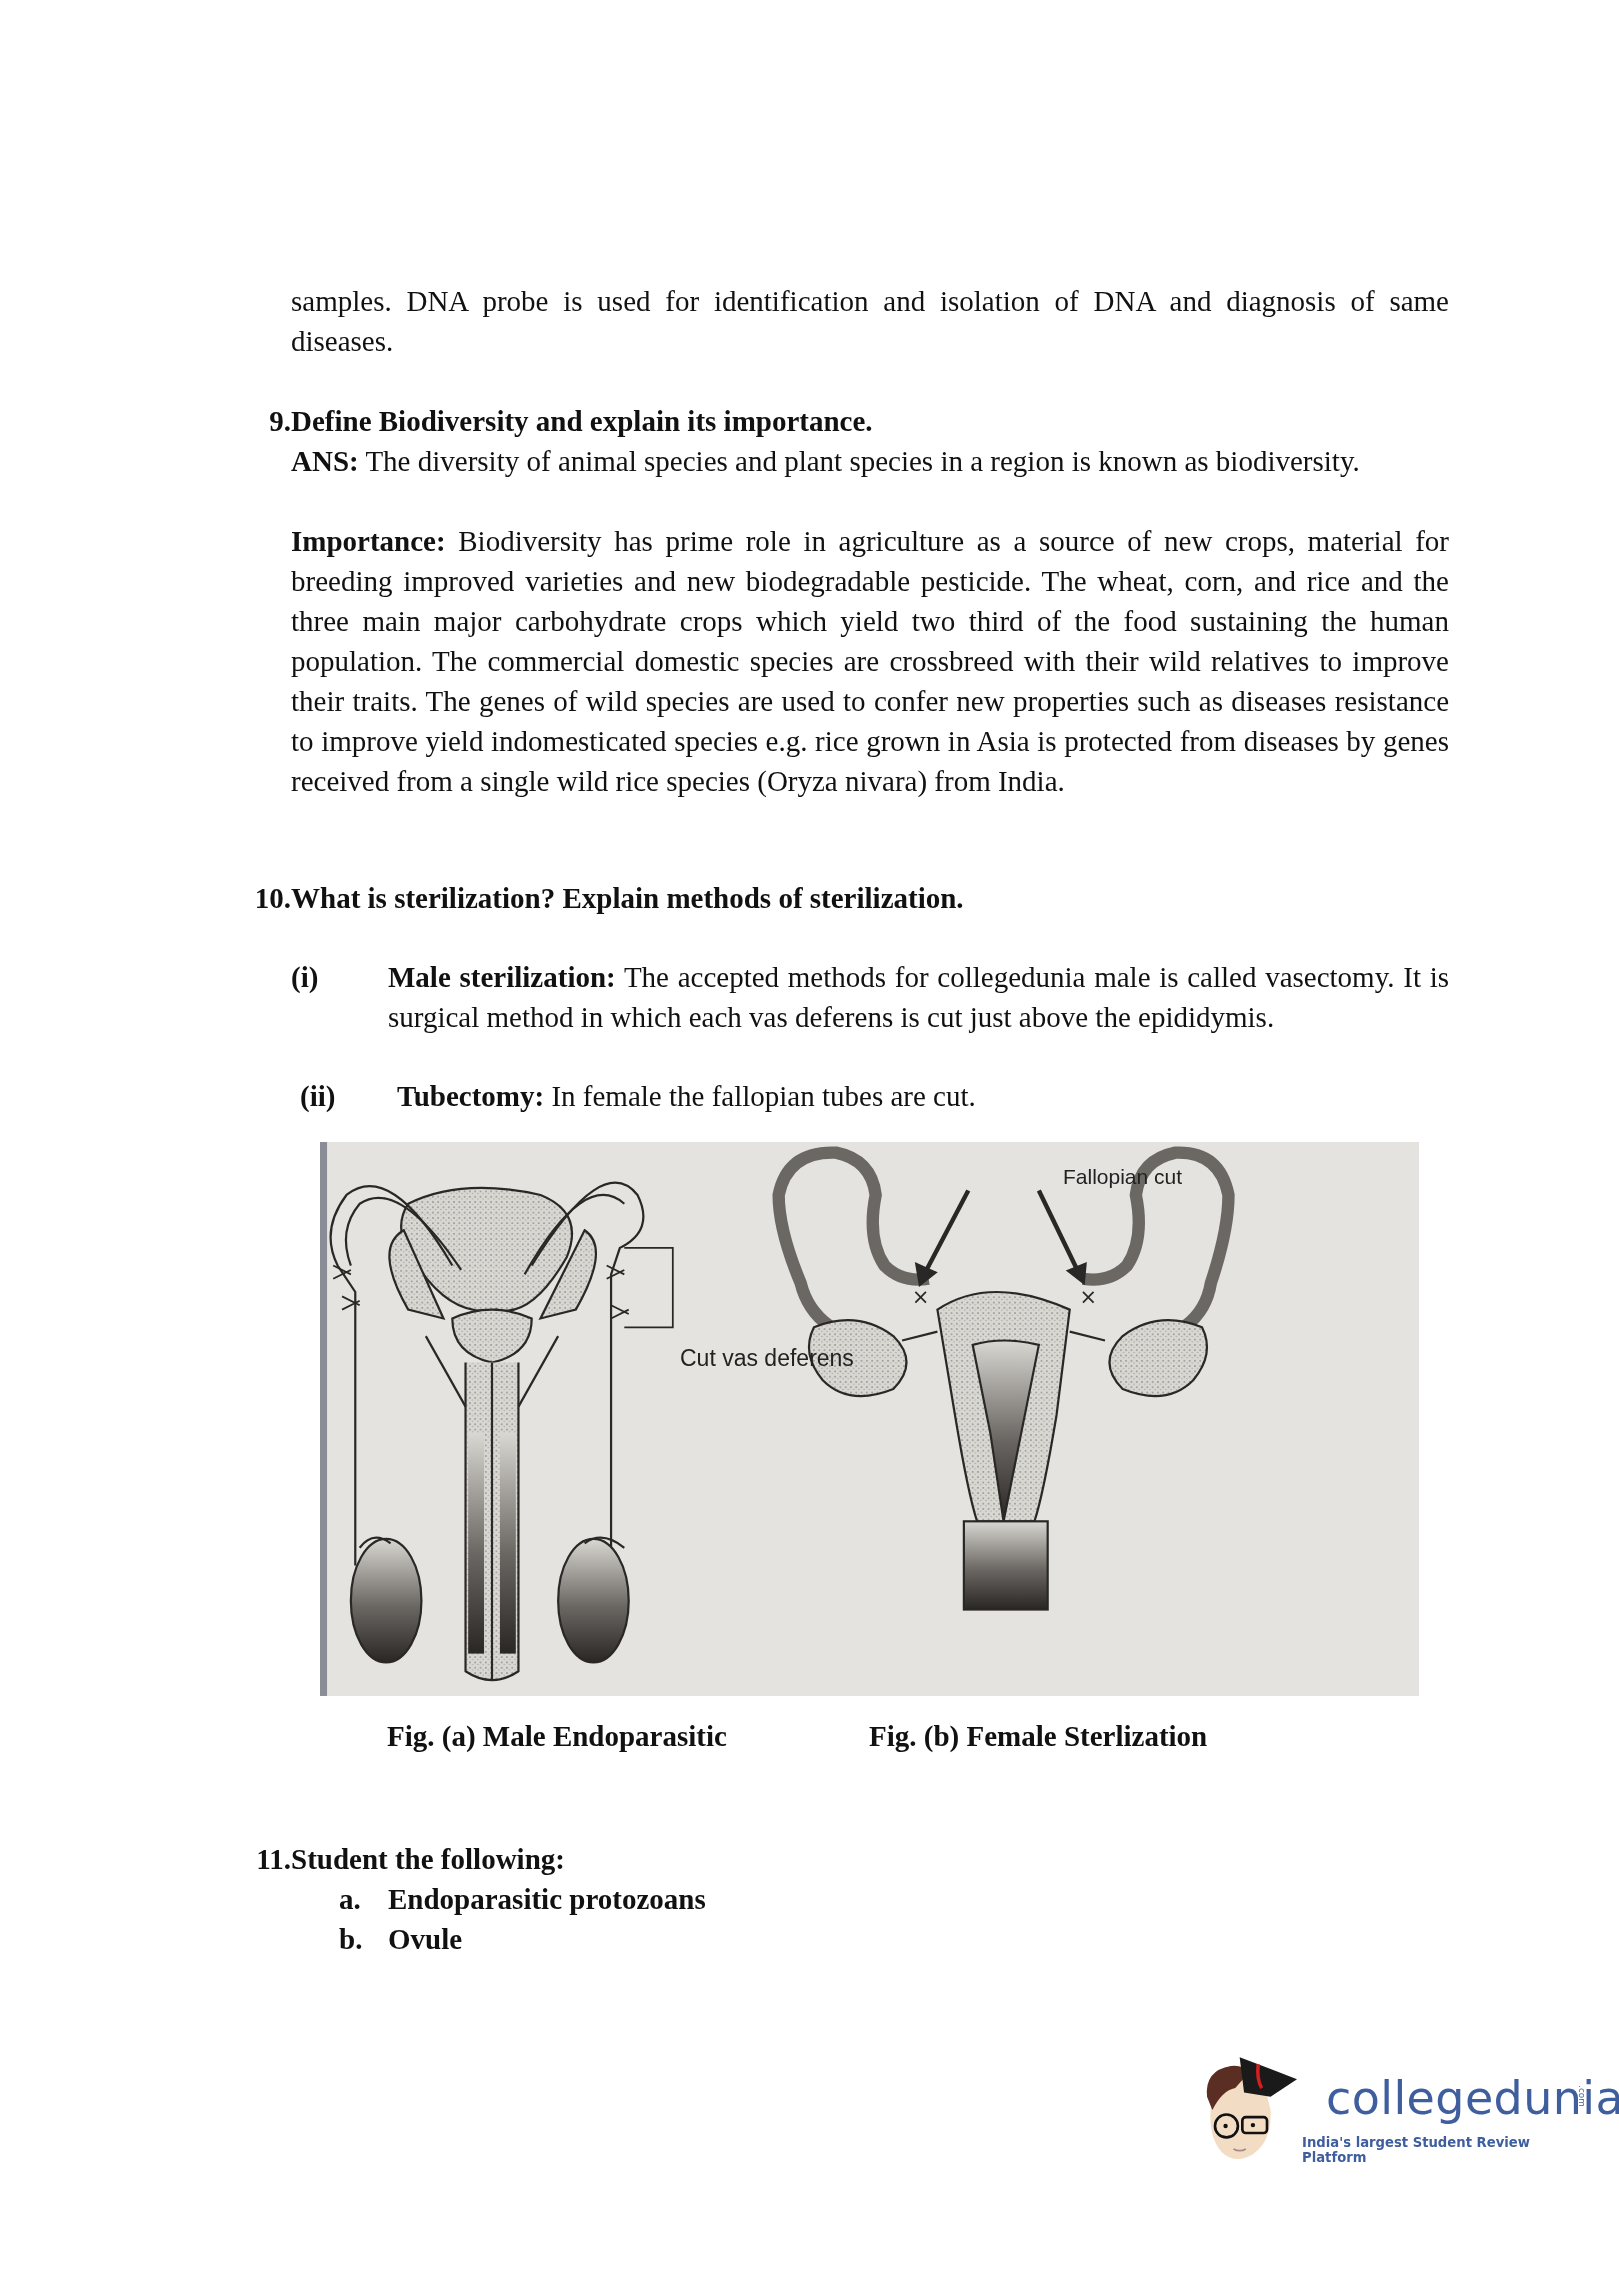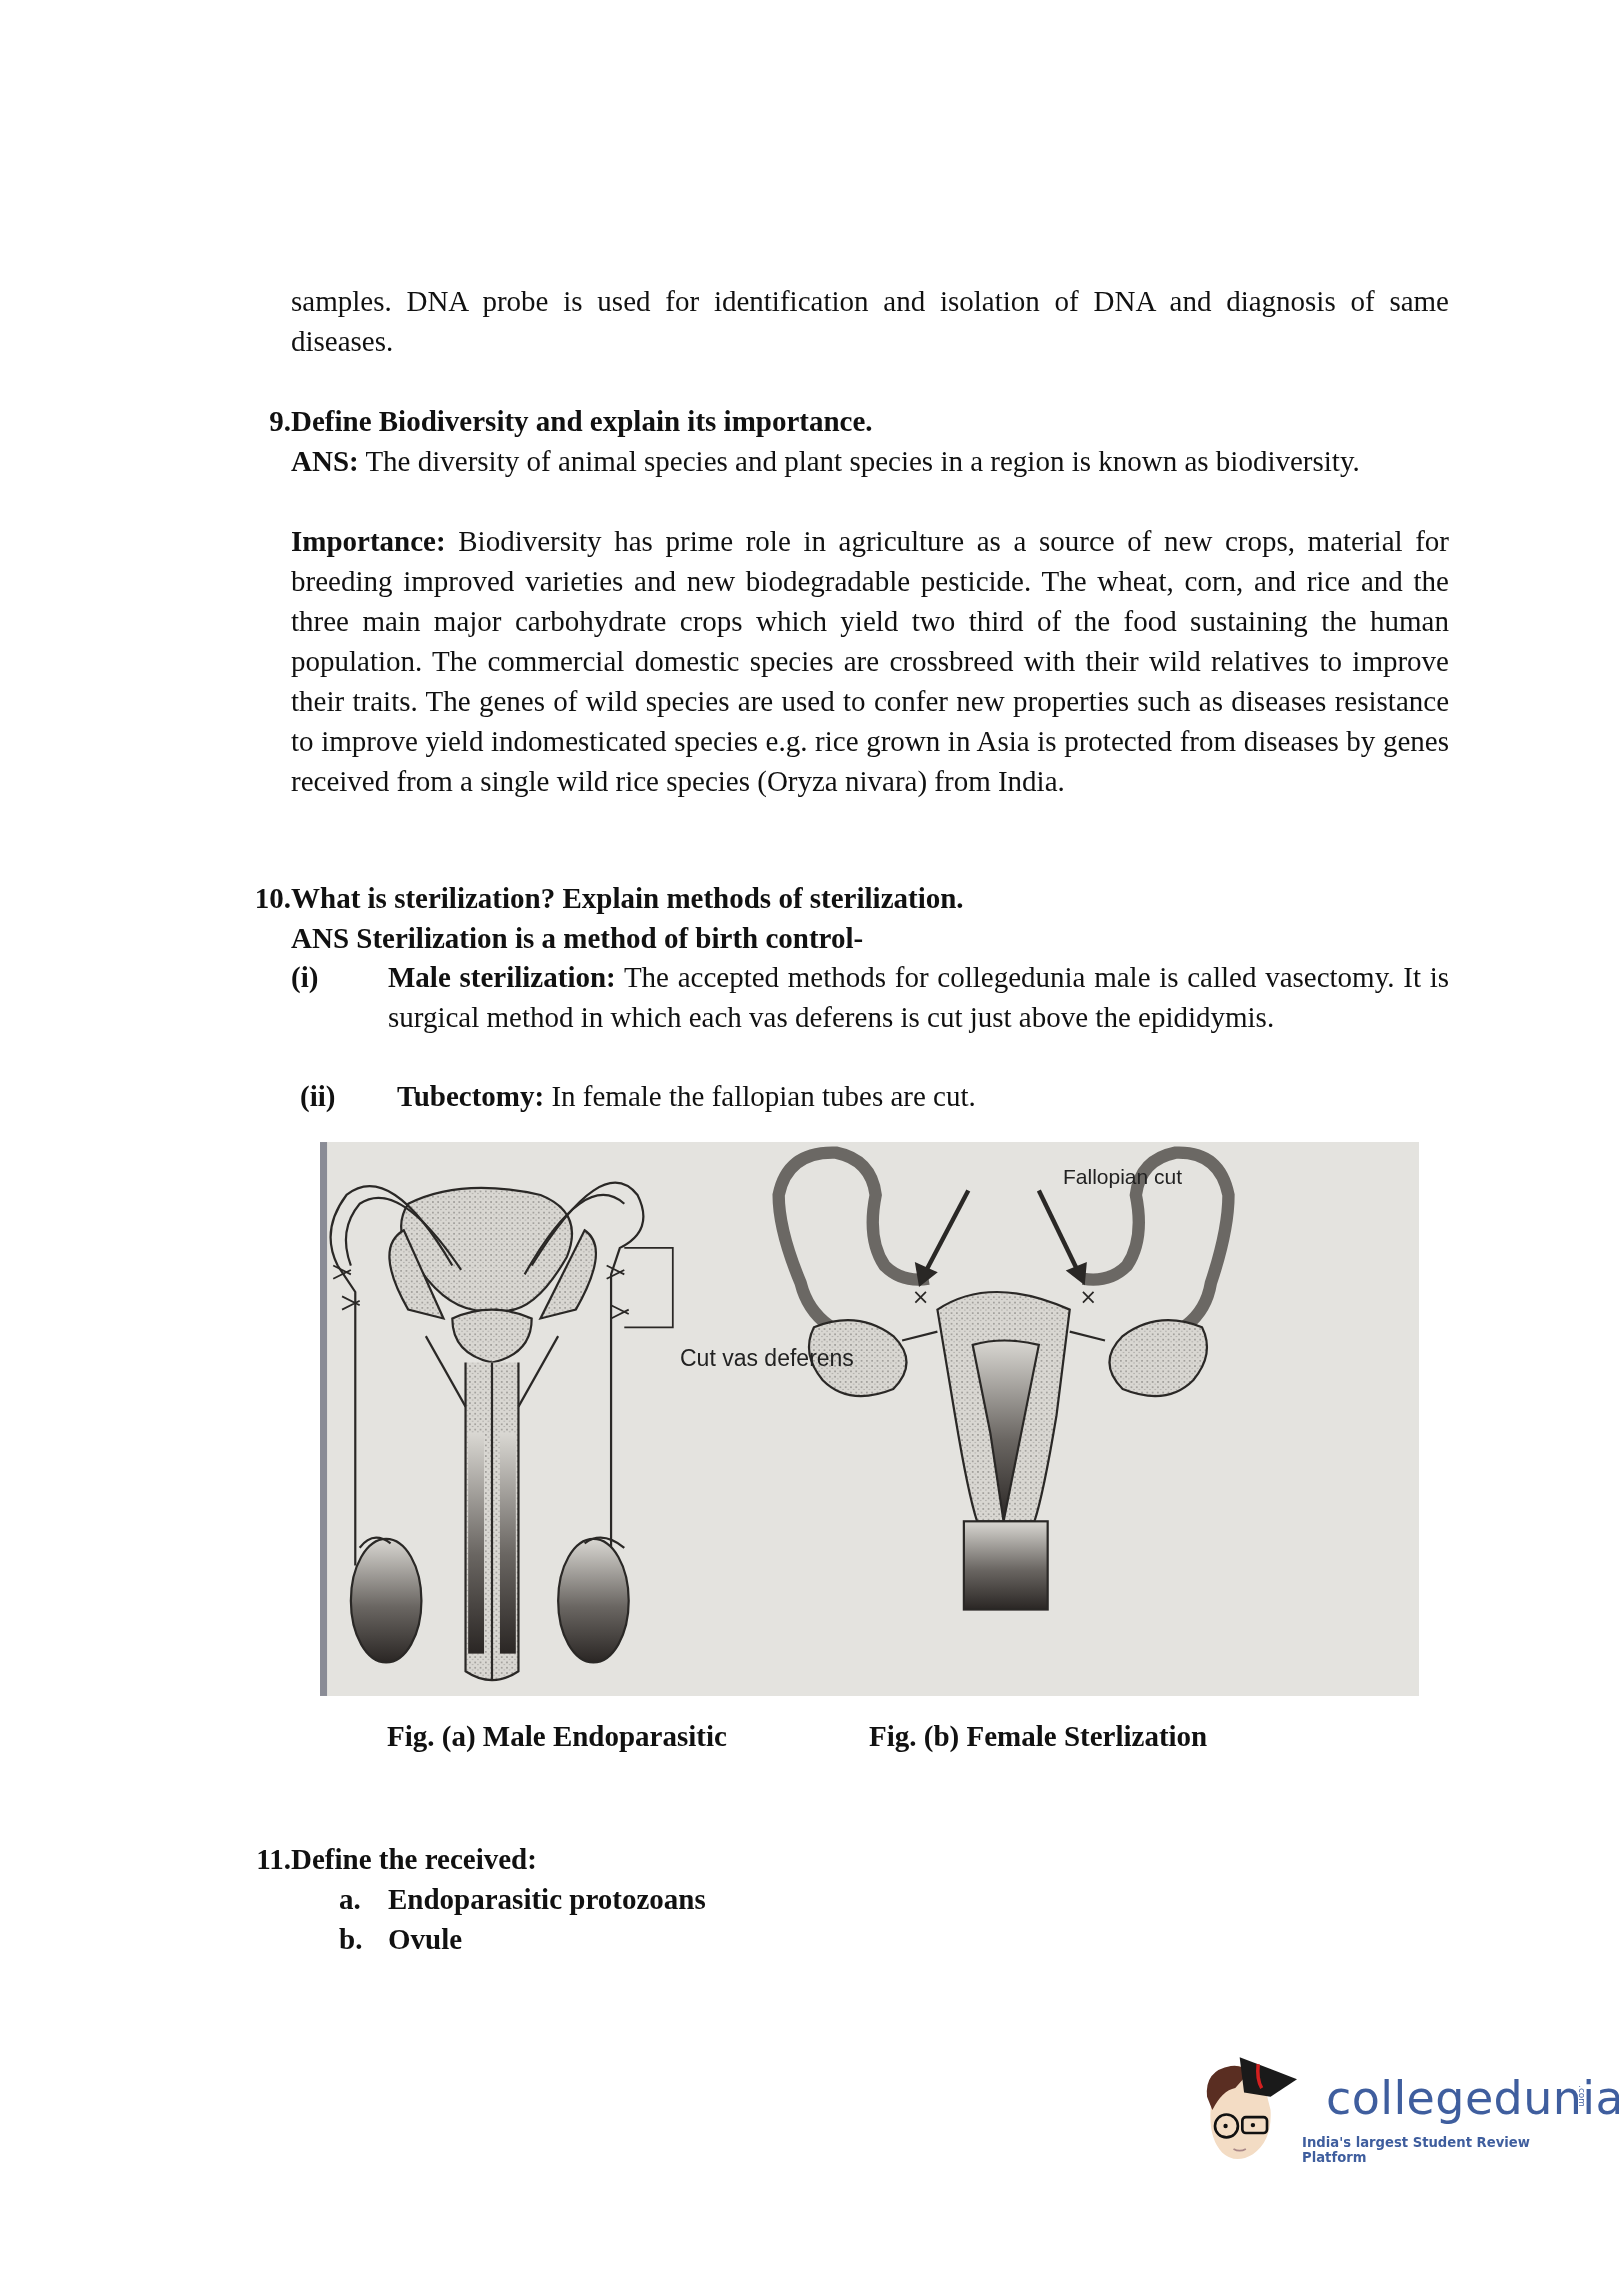--- a/index.html
+++ b/index.html
@@ -44,23 +44,20 @@
   </div>
   <div class="para" style="top:441px;">
     <span class="b">ANS:</span><span> The diversity of animal species and plant species in a region is known as biodiversity.</span>
   </div>
   <div class="para" style="top:521px;">
     <span class="b">Importance:</span><span> Biodiversity has prime role in agriculture as a source of new crops, material for breeding improved varieties and new biodegradable pesticide. The wheat, corn, and rice and the three main major carbohydrate crops which yield two third of the food sustaining the human population. The commercial domestic species are crossbreed with their wild relatives to improve their traits. The genes of wild species are used to confer new properties such as diseases resistance to improve yield indomesticated species e.g. rice grown in Asia is protected from diseases by genes received from a single wild rice species (Oryza nivara) from India.</span>
   </div>
 
   <div class="q" style="top:878px;">
     <span class="num">10.</span><span>What is sterilization? Explain methods of sterilization.</span>
-  </div>
-  <div class="q" style="top:918px; left:291px;">
-    <span>ANS Sterilization is a method of birth control-</span>
   </div>
   <div class="item" style="top:957px;">
     <span class="marker">(i)</span>
     <div class="body"><span class="b">Male sterilization:</span><span> The accepted methods for collegedunia male is called vasectomy. It is surgical method in which each vas deferens is cut just above the epididymis.</span></div>
   </div>
   <div class="item" style="top:1076px;margin-left:9px;">
     <span class="marker">(ii)</span>
     <div class="body"><span class="b">Tubectomy:</span><span> In female the fallopian tubes are cut.</span></div>
   </div>
 
@@ -139,21 +136,21 @@
       </g>
     </svg>
     <div class="fig-label" style="left:360px; top:203px;">Cut vas deferens</div>
     <div class="fig-label" style="left:743px; top:23px; font-size:21px;">Fallopian cut</div>
   </div>
 
   <div class="caption" style="left:387px;">Fig. (a) Male Endoparasitic</div>
   <div class="caption" style="left:869px;">Fig. (b) Female Sterlization</div>
 
   <div class="q" style="top:1839px;">
-    <span class="num">11.</span><span>Define the received:</span>
+    <span class="num">11.</span><span>Student the following:</span>
   </div>
   <div class="sub" style="top:1879px;">
     <span class="m">a.</span><span>Endoparasitic protozoans</span>
   </div>
   <div class="sub" style="top:1919px;">
     <span class="m">b.</span><span>Ovule</span>
   </div>
 
   <div class="logo">
     <svg width="97" height="115" viewBox="0 0 110 130" style="position:absolute; left:0; top:-7px;">

